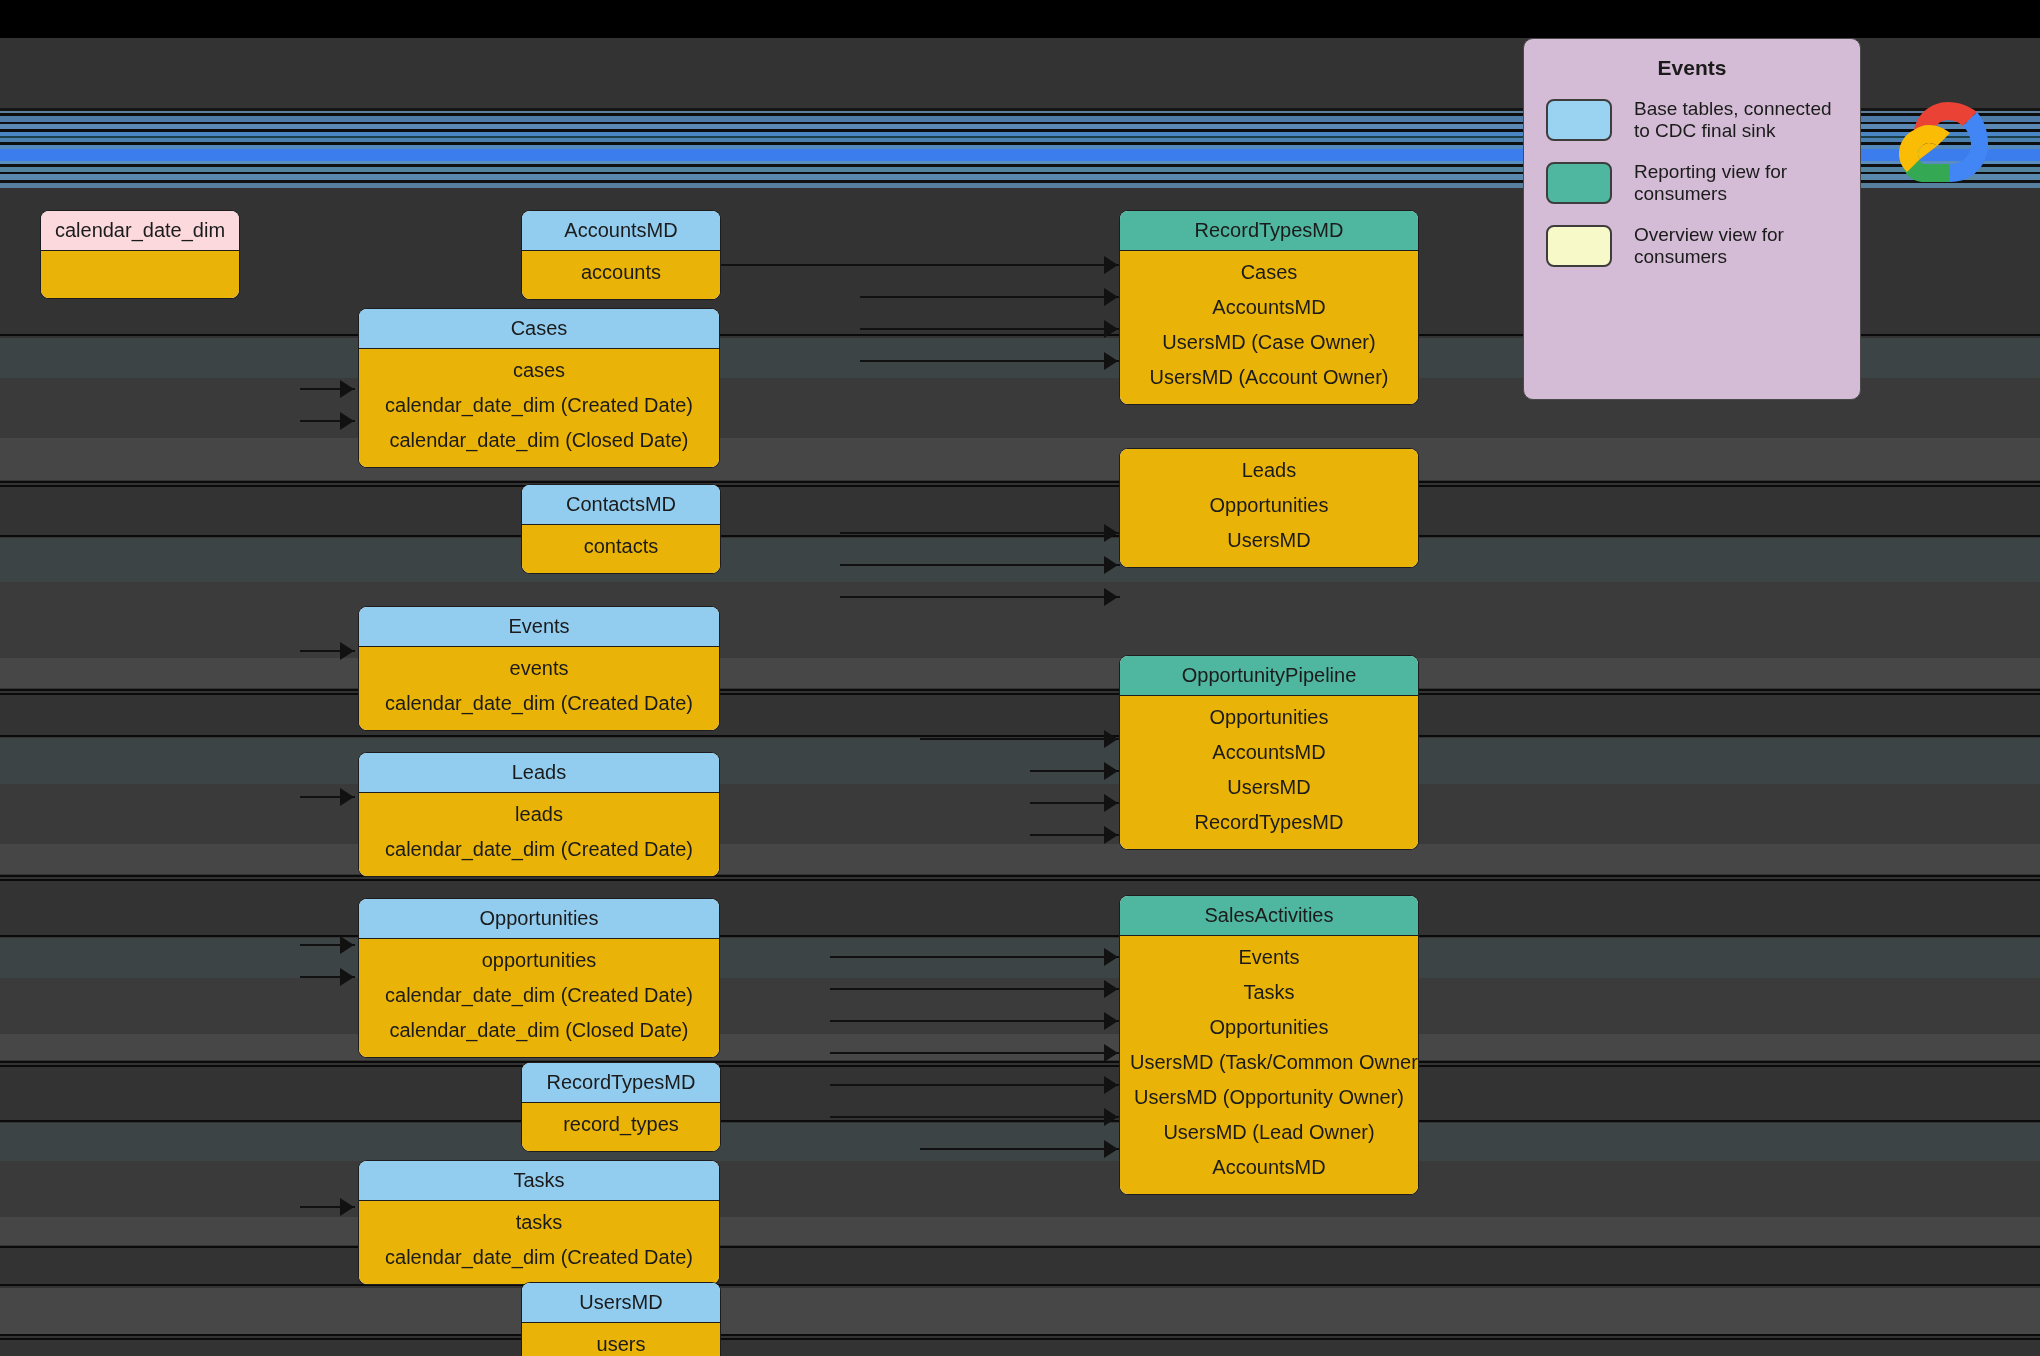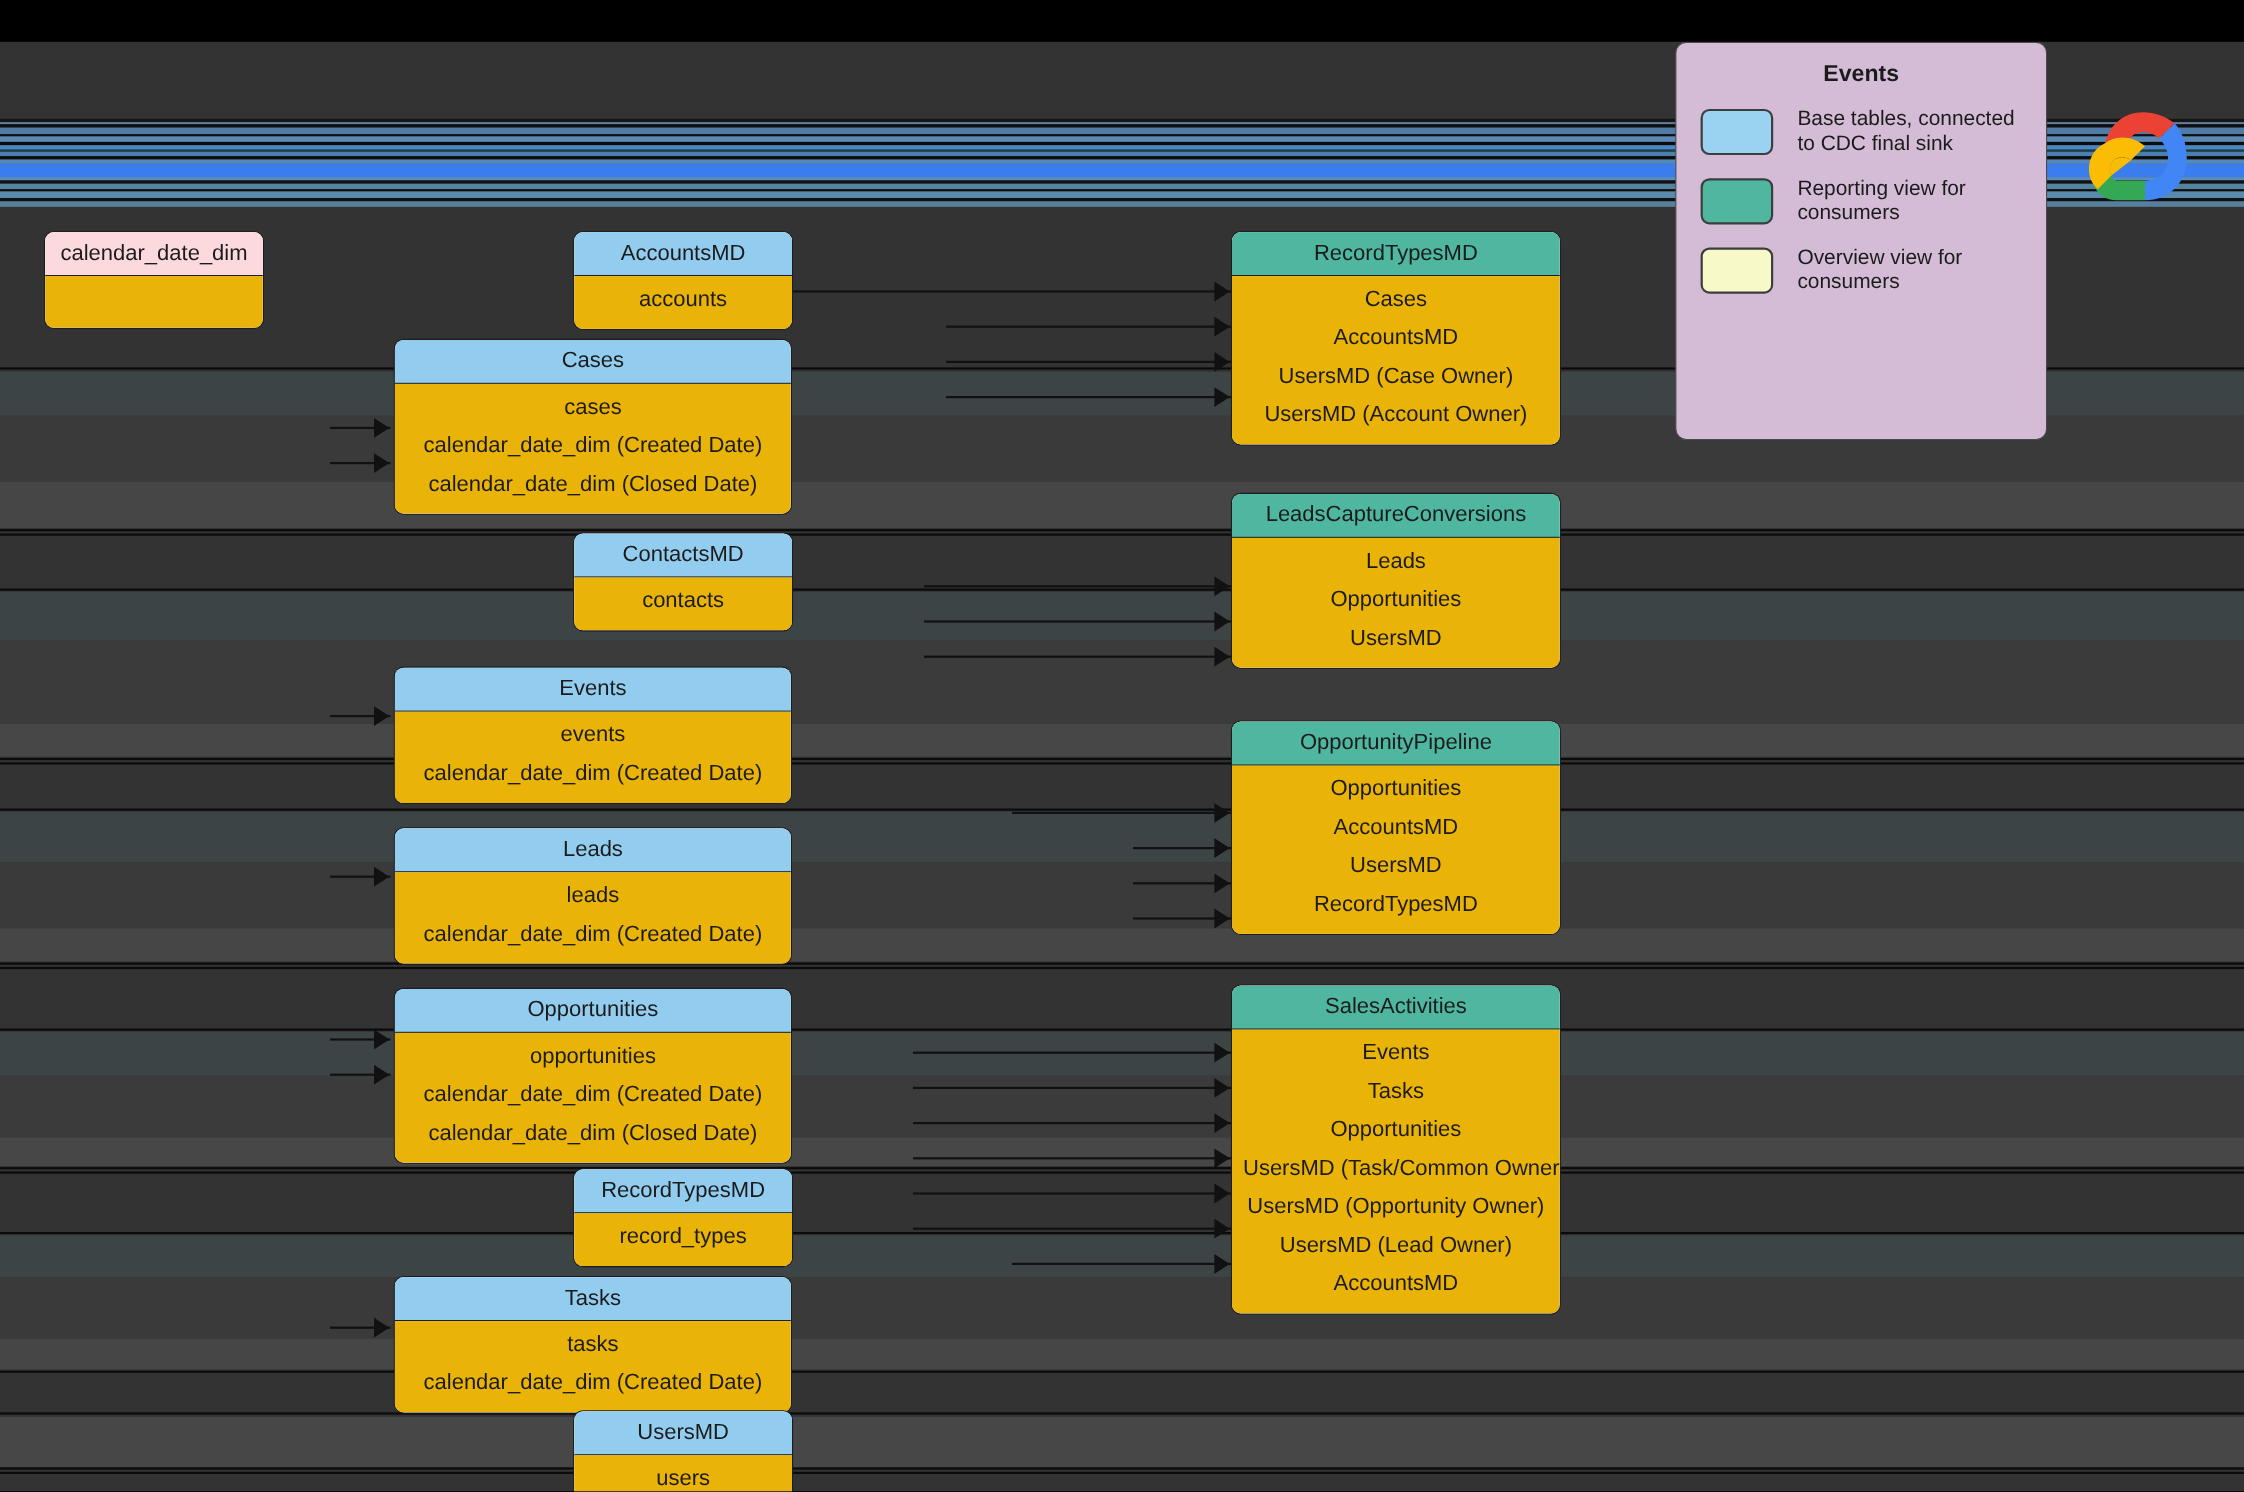--- a/index.html
+++ b/index.html
@@ -324,21 +324,20 @@
       <div class="title">RecordTypesMD</div>
       <div class="rows">
         <div class="row">Cases</div>
         <div class="row">AccountsMD</div>
         <div class="row">UsersMD (Case Owner)</div>
         <div class="row">UsersMD (Account Owner)</div>
       </div>
     </div>
 
     <div class="node view" style="left:1120px;top:411px;width:298px;">
-      <div class="title">LeadsCaptureConversions</div>
       <div class="rows">
         <div class="row">Leads</div>
         <div class="row">Opportunities</div>
         <div class="row">UsersMD</div>
       </div>
     </div>
 
     <div class="node view" style="left:1120px;top:618px;width:298px;">
       <div class="title">OpportunityPipeline</div>
       <div class="rows">

